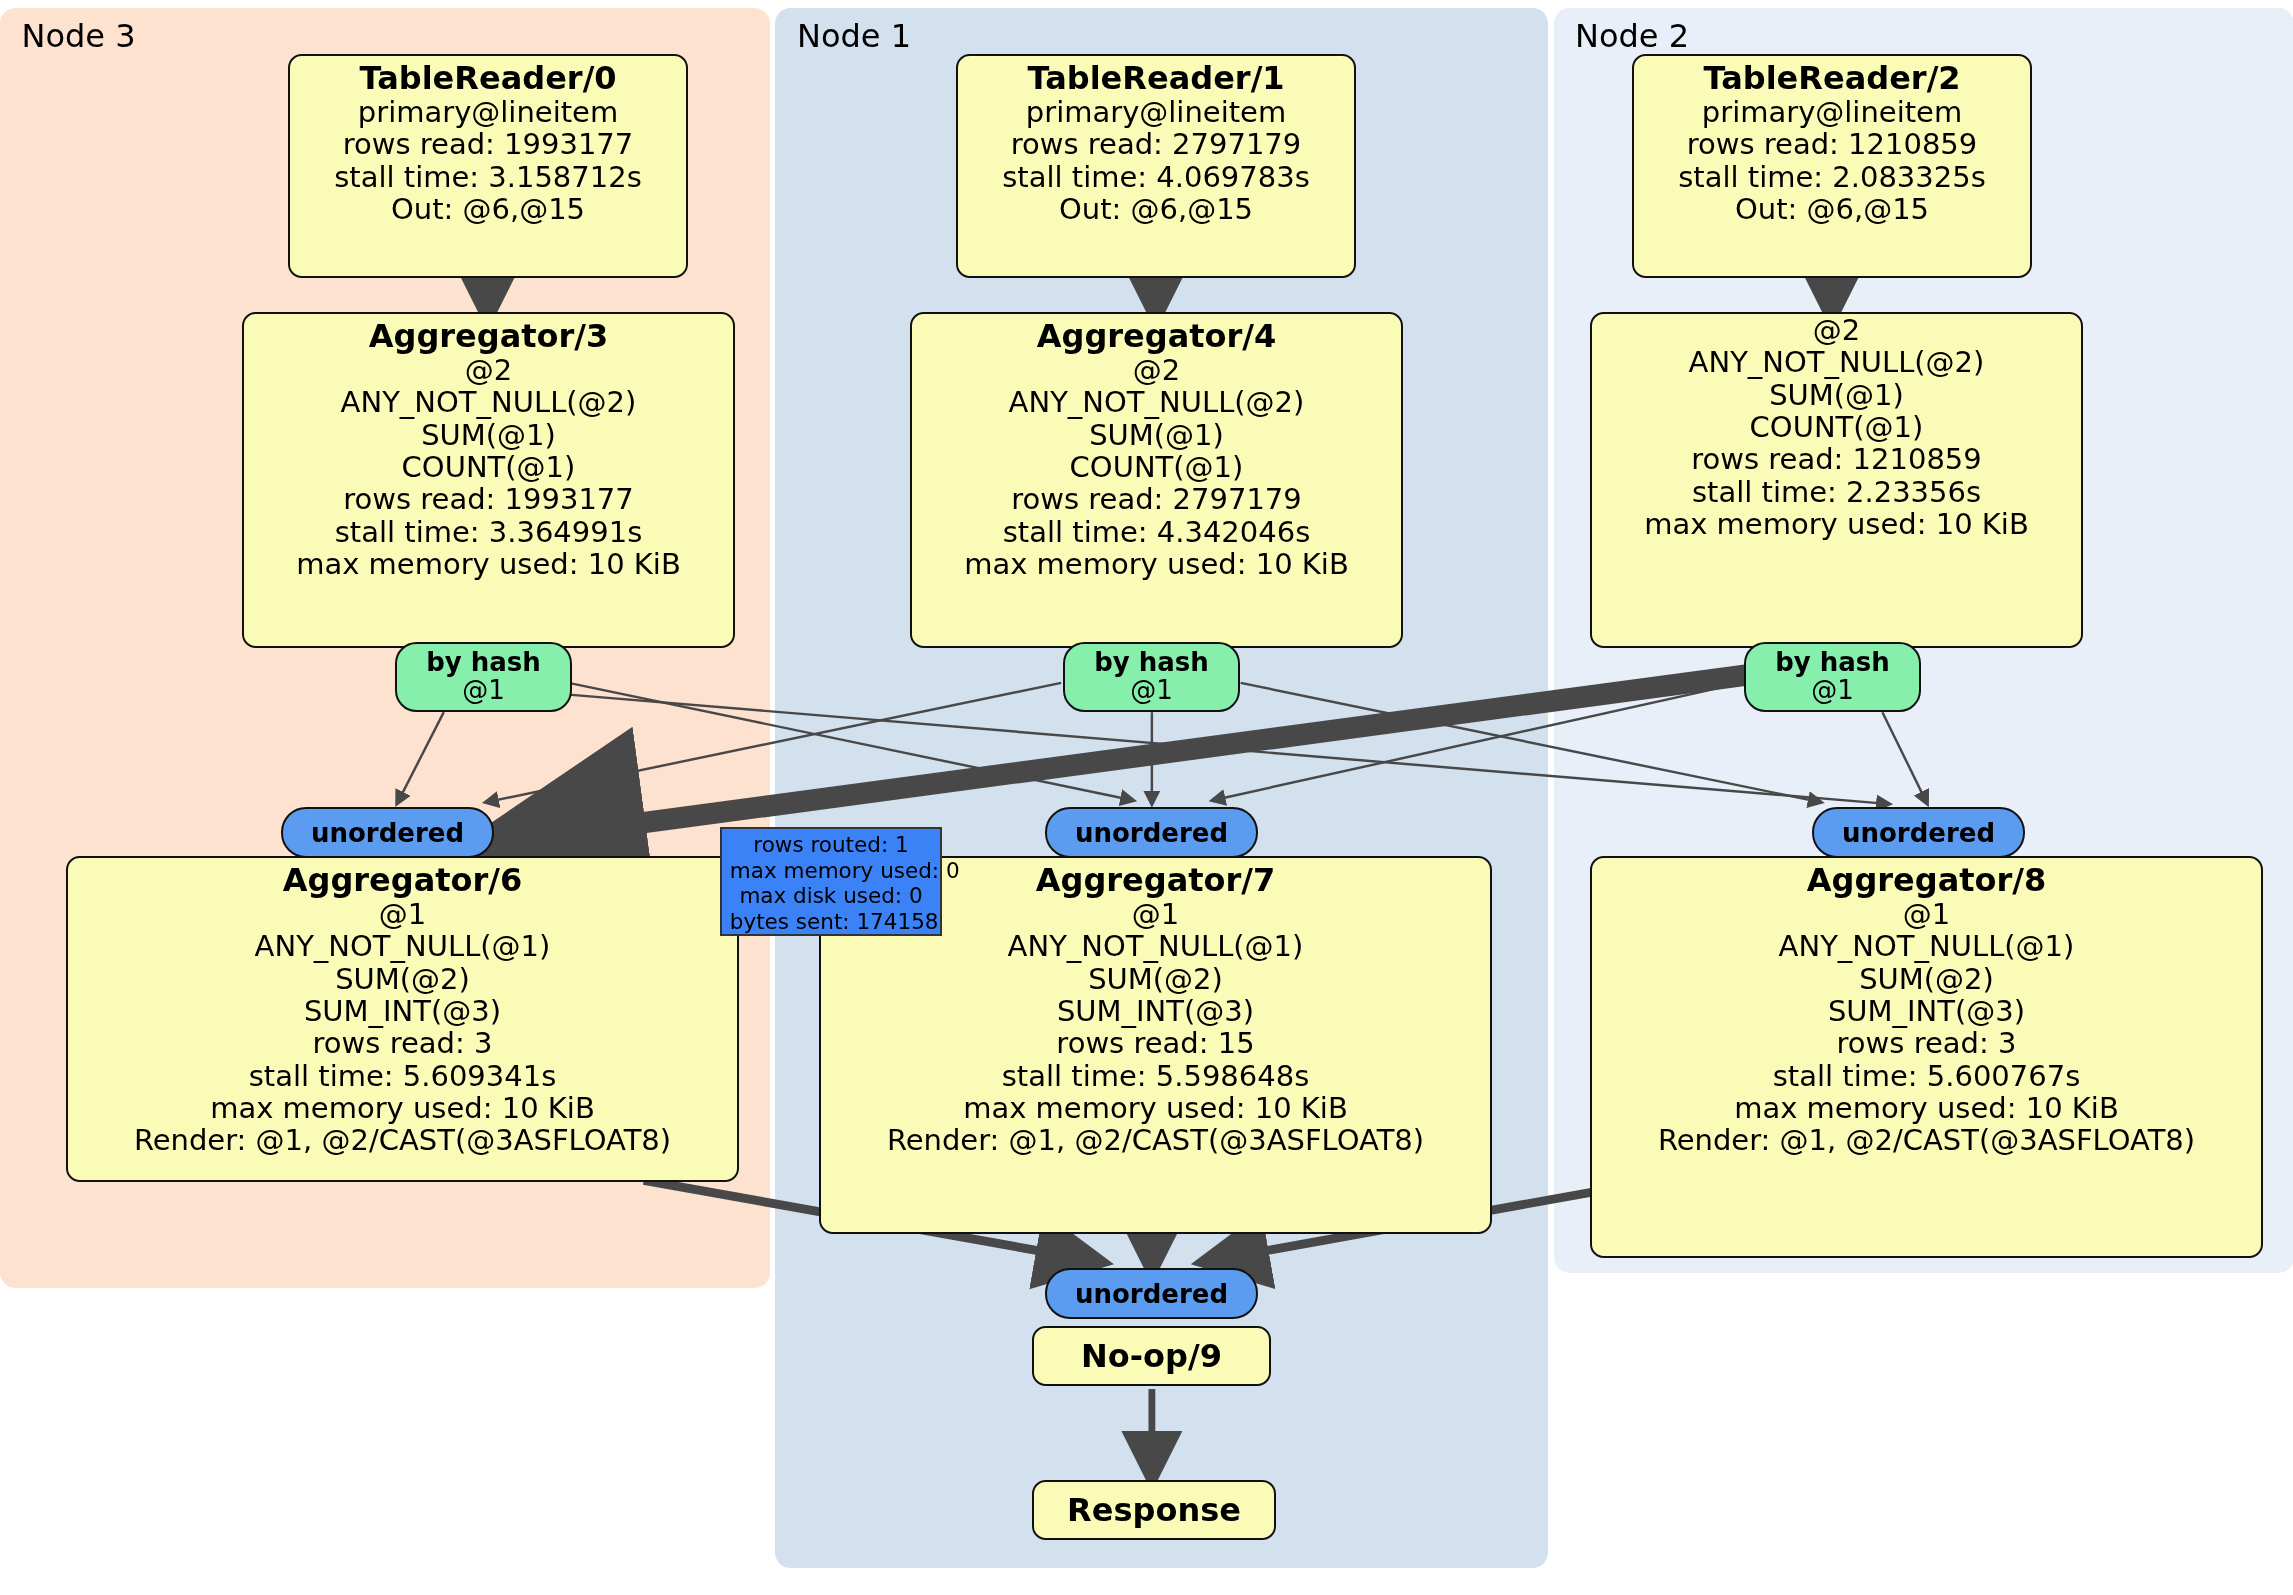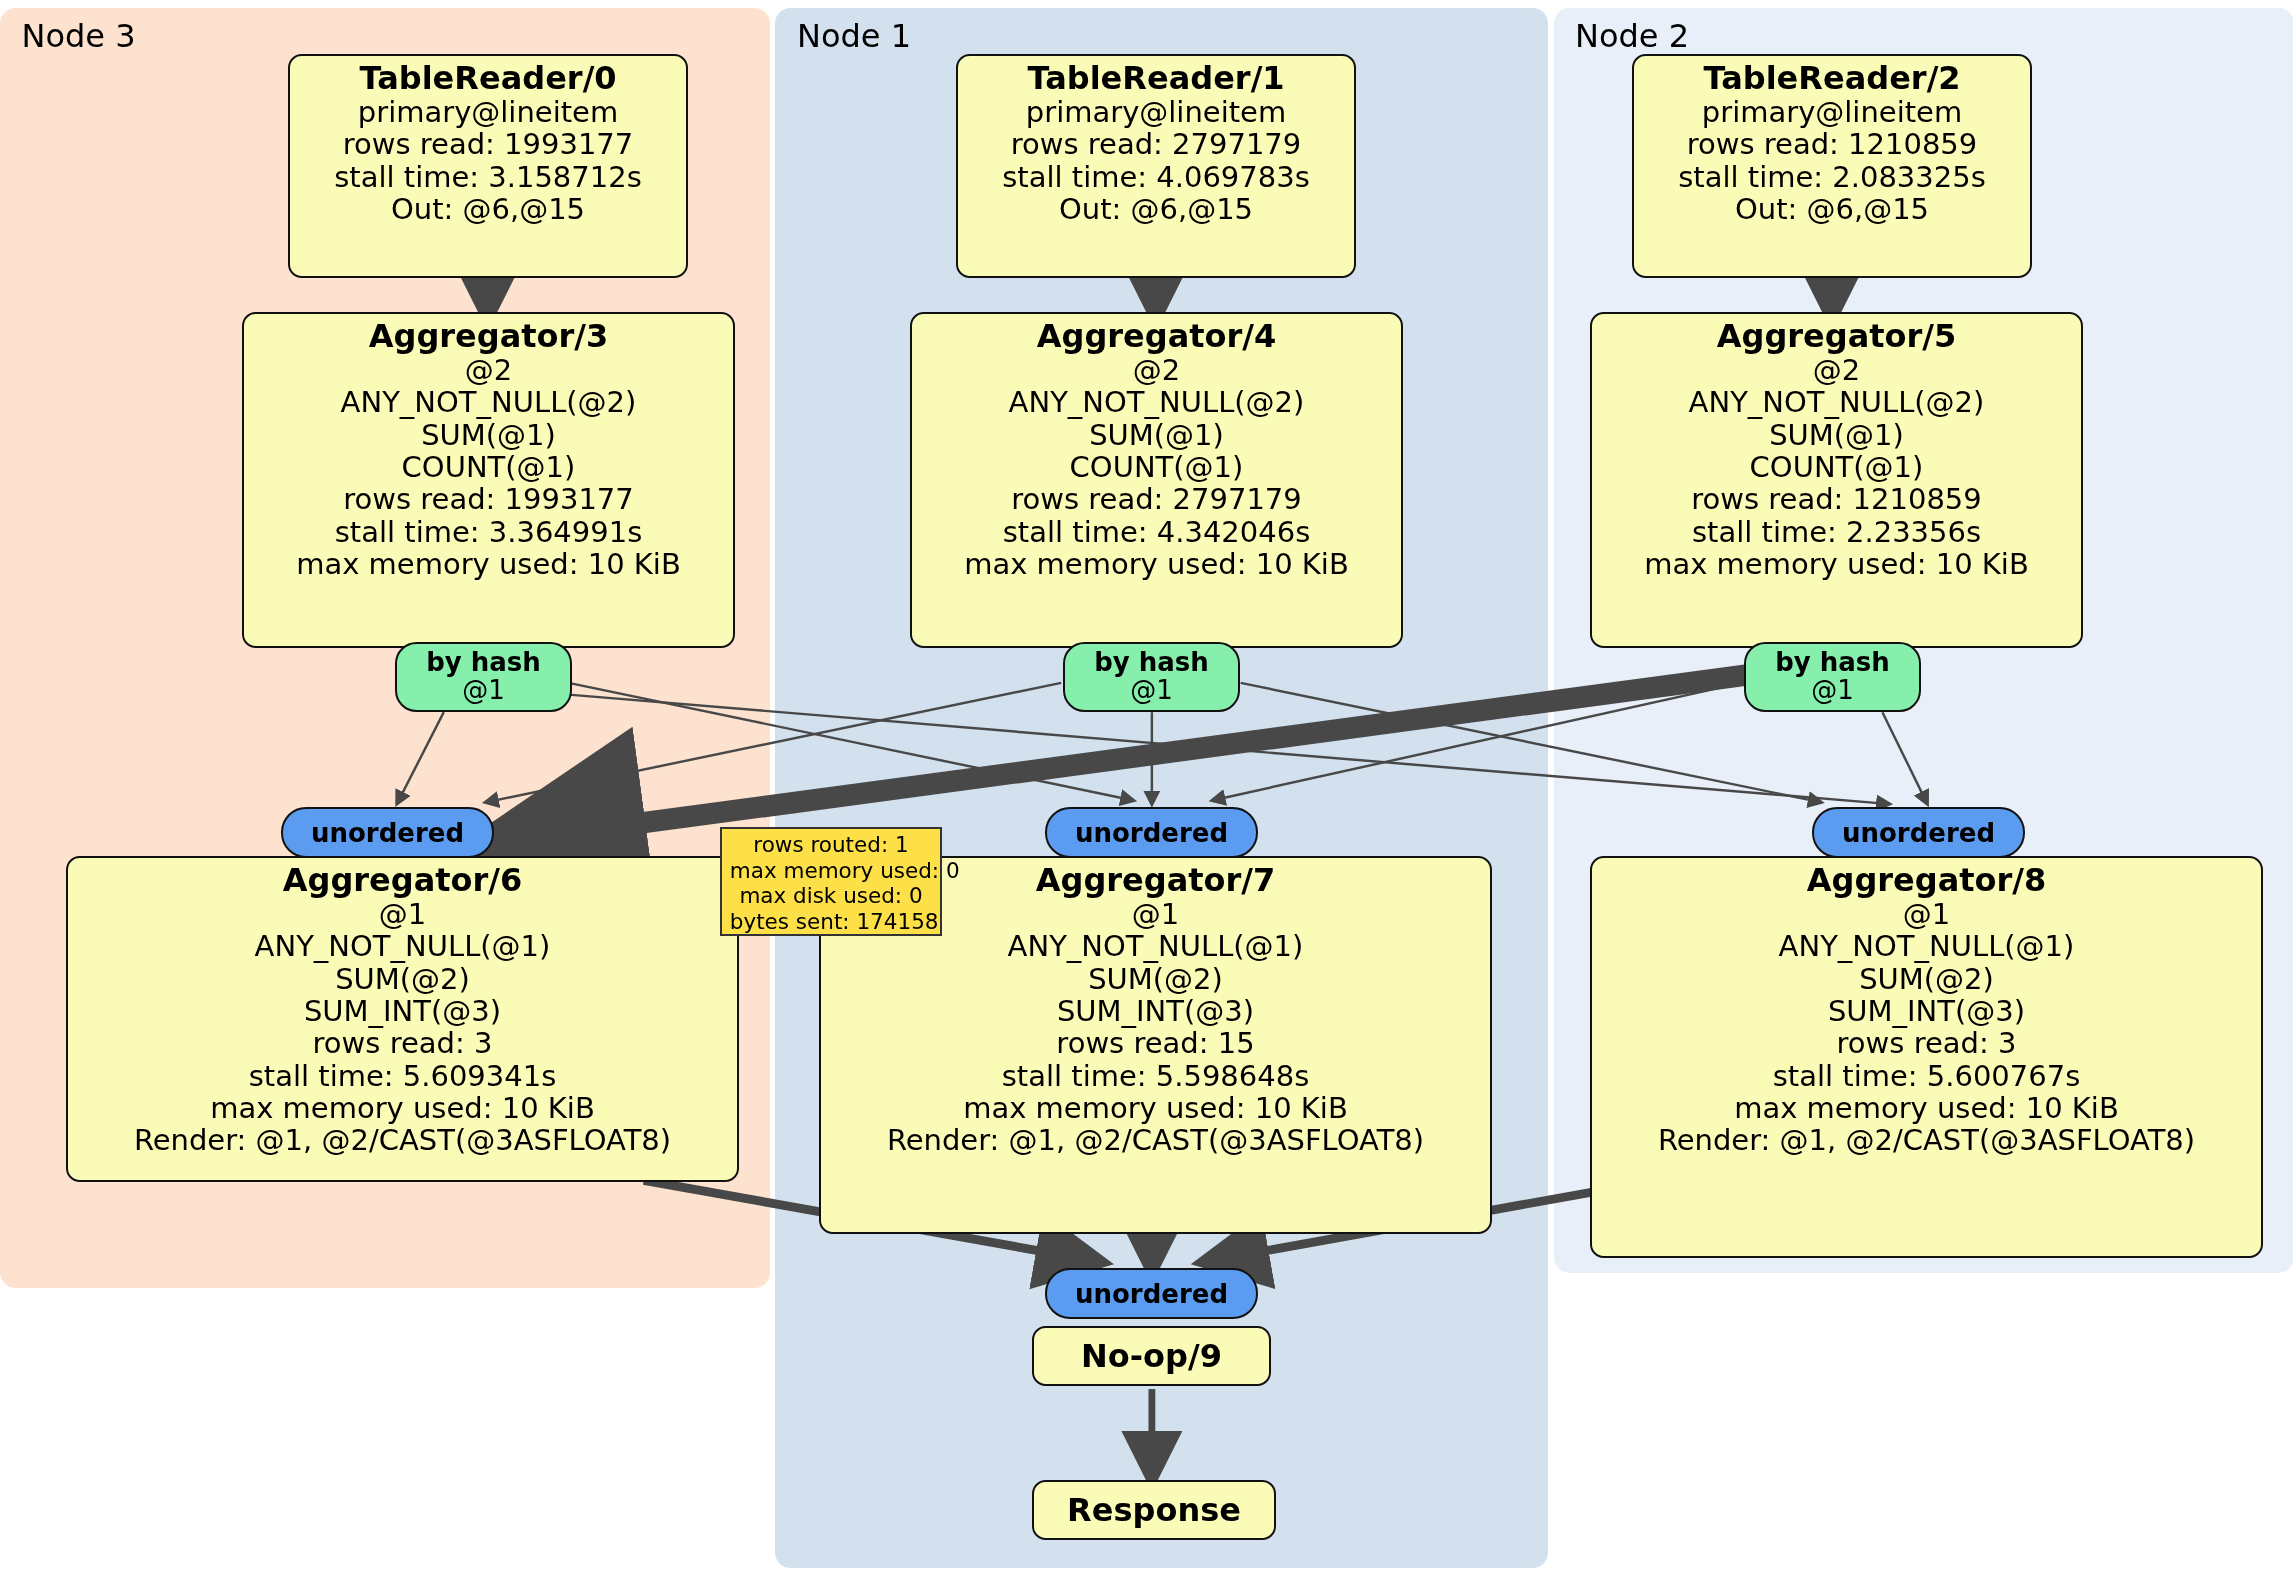--- a/index.html
+++ b/index.html
@@ -23,21 +23,21 @@
   .node.compact .title{font-size:32px;margin:0;}
 
   .badge{position:absolute;box-sizing:border-box;text-align:center;
          border:2.9px solid #111;color:#000;}
   .badge.hash{background:#86efac;border-radius:21.5px;padding-top:3.9px;}
   .badge.hash .b1{font-weight:bold;font-size:26px;line-height:1.08;}
   .badge.hash .b2{font-size:26px;line-height:1.1;}
   .badge.unord{background:#5b9bf0;border-radius:25px;}
   .badge.unord .b1{font-weight:bold;font-size:26px;line-height:1;}
 
-  .tooltip{position:absolute;box-sizing:border-box;background:#fde047;
+  .tooltip{position:absolute;box-sizing:border-box;background:#3b82f6;
            border:2px solid #333;text-align:center;padding:2.9px 7.8px 4.9px 7.8px;}
   .tooltip div{font-size:21.5px;line-height:1.2;color:#000;white-space:nowrap;}
 </style>
 </head>
 <body>
 
 <div id="stage">
 
   <div class="panel" id="p0" style="left: 0px; top: 7.8px; width: 770px; height: 1280px; background: rgb(253, 226, 208);"></div>
   <div class="panel" id="p1" style="left: 775px; top: 7.8px; width: 773px; height: 1560px; background: rgb(211, 225, 239);"></div>
@@ -125,21 +125,20 @@
         <div class="title">Aggregator/4</div>
         <div class="line">@2</div>
         <div class="line">ANY_NOT_NULL(@2)</div>
         <div class="line">SUM(@1)</div>
         <div class="line">COUNT(@1)</div>
         <div class="line">rows read: 2797179</div>
         <div class="line">stall time: 4.342046s</div>
         <div class="line">max memory used: 10 KiB</div>
       </div>
       <div class="node" style="left: 1590px; top: 312px; width: 493px; height: 336px;">
-        <div class="title">Aggregator/5</div>
         <div class="line">@2</div>
         <div class="line">ANY_NOT_NULL(@2)</div>
         <div class="line">SUM(@1)</div>
         <div class="line">COUNT(@1)</div>
         <div class="line">rows read: 1210859</div>
         <div class="line">stall time: 2.23356s</div>
         <div class="line">max memory used: 10 KiB</div>
       </div>
       <div class="node" style="left: 66px; top: 856px; width: 673px; height: 326px;">
         <div class="title">Aggregator/6</div>

